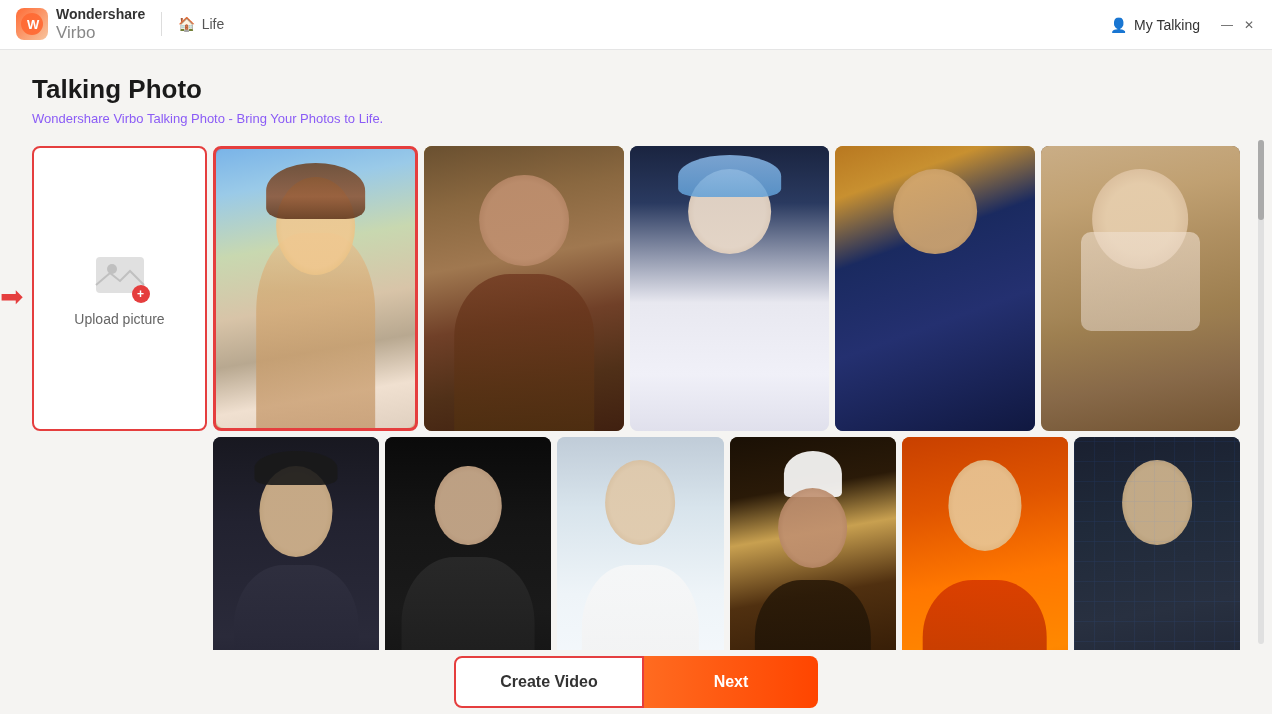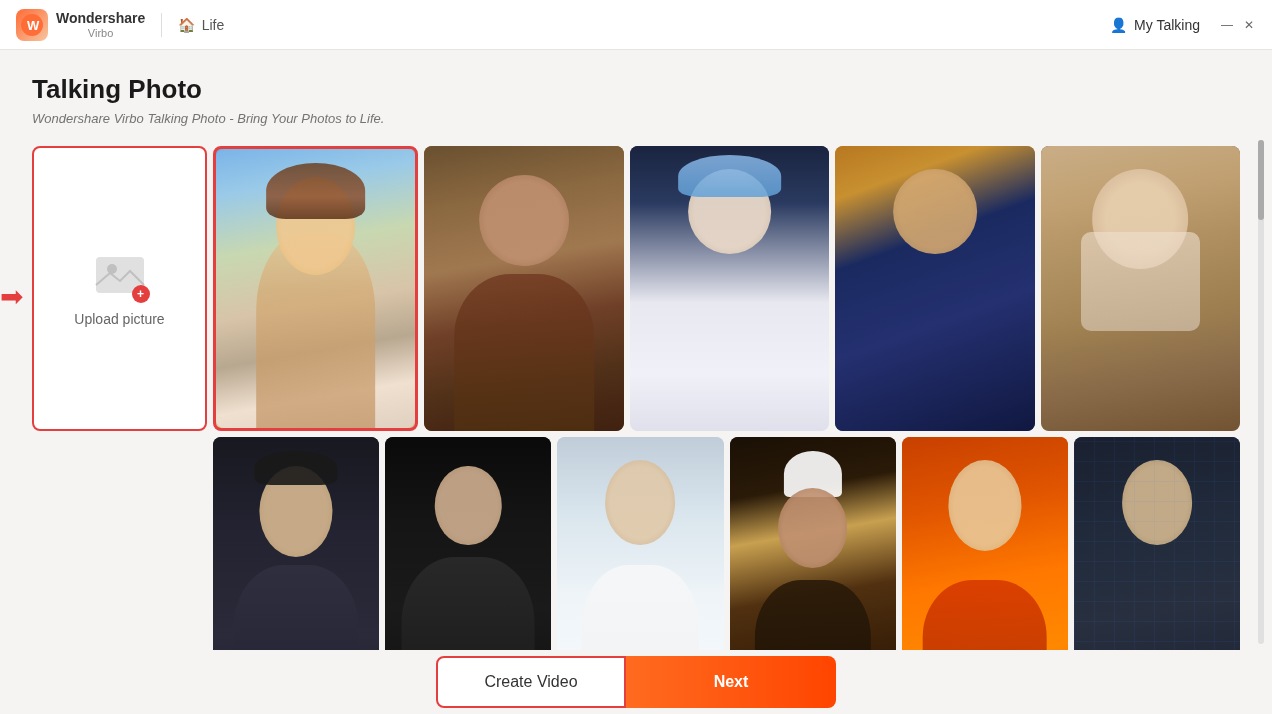--- a/index.html
+++ b/index.html
@@ -44,23 +44,22 @@
       font-weight: bold;
       color: white;
     }
     .logo-text {
       font-size: 14px;
       font-weight: 600;
       color: #333;
       line-height: 1.2;
     }
     .logo-sub {
-      font-size: 11px;
+      font-size: 17px;
       color: #888;
-      text-align: center;
     }
     .divider-v {
       width: 1px;
       height: 24px;
       background: #ddd;
     }
     .home-link {
       display: flex;
       align-items: center;
       gap: 6px;
@@ -110,22 +109,21 @@
       gap: 20px;
     }
     .page-title {
       font-size: 26px;
       font-weight: 700;
       color: #1a1a1a;
       margin-bottom: 6px;
     }
     .page-subtitle {
       font-size: 13px;
-      color: #737373;
-      font-style: italic;
+      color: #8b5cf6;
     }
     .step-badge {
       background: #f0f0f0;
       border: 1px solid #ddd;
       border-radius: 20px;
       padding: 8px 18px;
       font-size: 14px;
       color: #444;
     }
 
@@ -238,24 +236,24 @@
     }
     .btn-create-video {
       width: 190px;
       height: 52px;
       background: #fff;
       border: 2px solid #e53e3e;
       border-radius: 8px 0 0 8px;
       font-size: 16px;
       color: #333;
       cursor: pointer;
-      font-weight: 400;
+      font-weight: 700;
     }
     .btn-next {
-      width: 210px;
+      width: 174px;
       height: 52px;
       background: linear-gradient(90deg, #ff6b20, #ff4500);
       border: none;
       border-radius: 0 8px 8px 0;
       font-size: 16px;
       color: #fff;
       cursor: pointer;
       font-weight: 600;
     }
 

